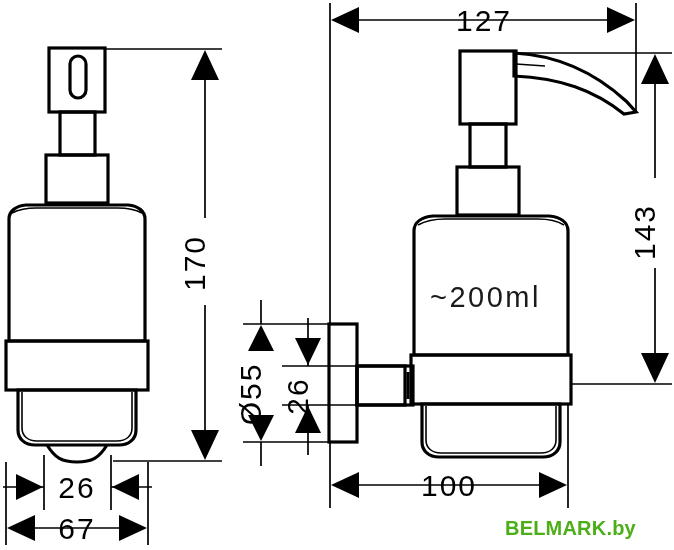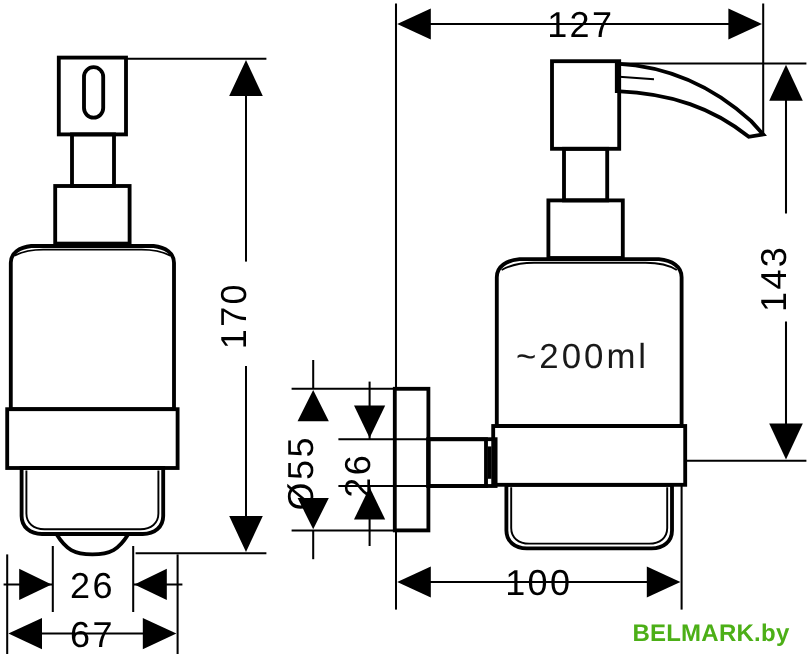--- a/index.html
+++ b/index.html
@@ -57,21 +57,21 @@
   }
   .voltext {
     font-family: "Liberation Sans", sans-serif;
     font-size: 29px;
     letter-spacing: 2.5px;
     fill: #1a1a1a;
     stroke: none;
   }
   .watermark {
     position: absolute;
-    left: 527px;
+    left: 505px;
     top: 517px;
     font-family: "Liberation Sans", sans-serif;
     font-size: 20px;
     font-weight: bold;
     letter-spacing: 0.2px;
     color: #4caf17;
     text-shadow: 0 0 1px rgba(255,255,255,0.6);
     user-select: none;
   }
 </style>

